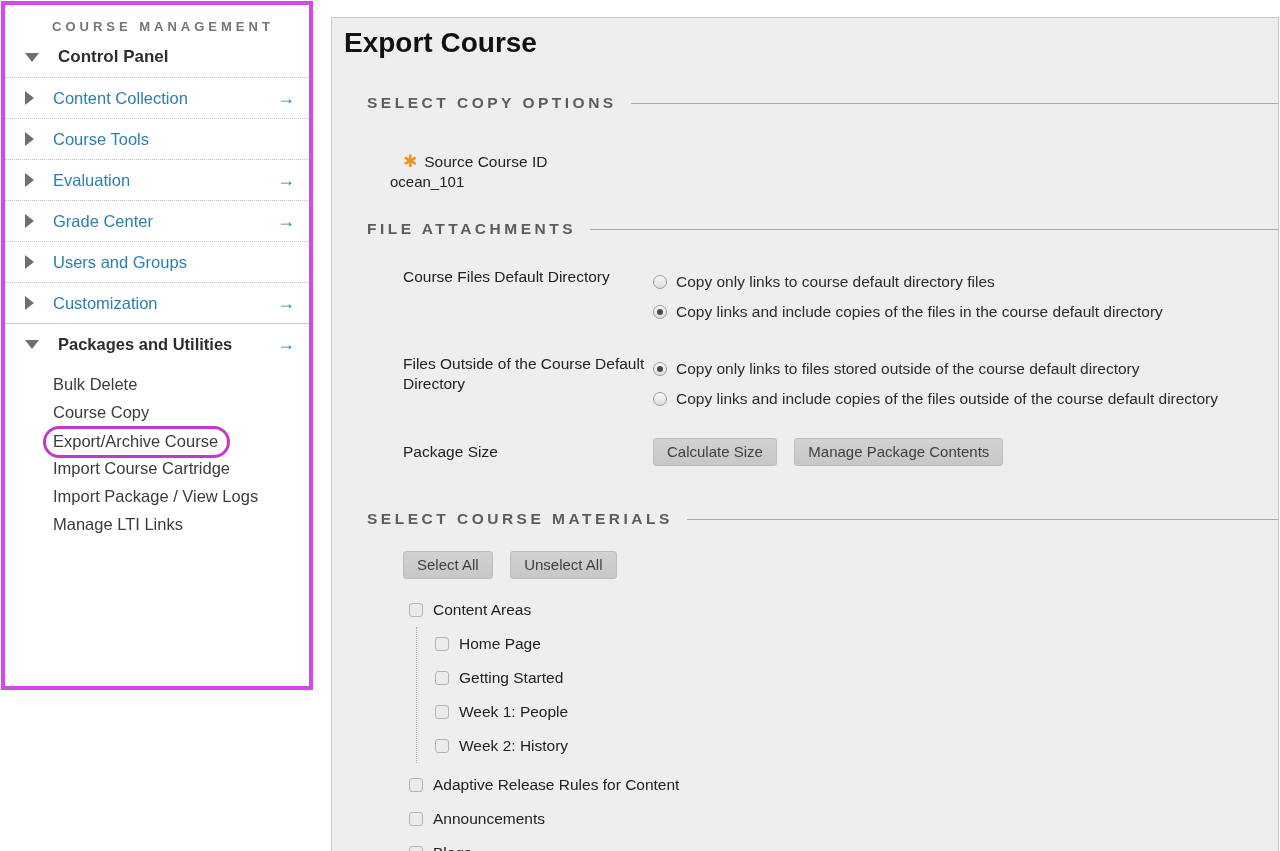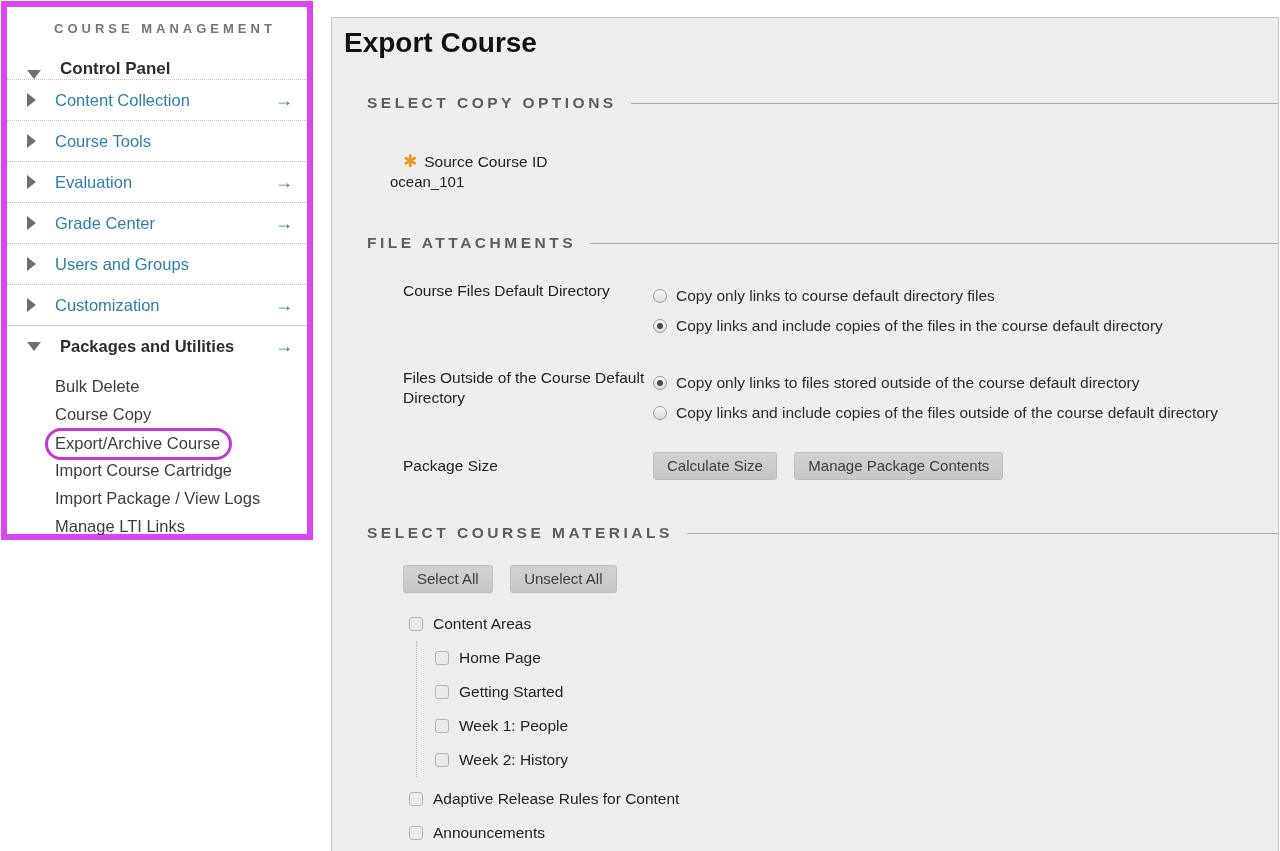--- a/index.html
+++ b/index.html
@@ -1,21 +1,21 @@
 <!DOCTYPE html>
 <html><head>
 <meta charset="utf-8">
 <style>
   html,body{margin:0;padding:0;background:#ffffff;font-family:"Liberation Sans","DejaVu Sans",sans-serif;}
   .stage{position:relative;width:1280px;height:851px;background:#ffffff;overflow:hidden;}
 
   
-  .sidebar{position:absolute;left:1px;top:1px;width:312px;height:539px;background:#ffffff;border:6px solid #d946ef;box-sizing:border-box;}
+  .sidebar{position:absolute;left:1px;top:1px;width:312px;height:689px;background:#ffffff;border:4px solid #d946ef;box-sizing:border-box;}
   .sb-header{margin:14px 0 0 47px;font-size:13px;font-weight:bold;color:#757575;letter-spacing:4px;}
-  .sb-cp-row{display:flex;align-items:flex-end;height:40px;margin-top:3px;}
+  .sb-cp-row{display:flex;align-items:center;height:40px;margin-top:3px;}
   .sb-row{display:flex;align-items:center;height:41px;box-sizing:border-box;}
   .sb-row.dotted{border-top:1px dotted #c2c2c2;}
   .sb-row.solid{border-top:1px solid #cfcfcf;}
   .tri{width:0;height:0;margin-left:20px;flex:0 0 auto;}
   .tri.right{border-top:7px solid transparent;border-bottom:7px solid transparent;border-left:9px solid #6f6f6f;}
   .tri.down{border-left:7px solid transparent;border-right:7px solid transparent;border-top:9px solid #6f6f6f;}
   .sb-cp-label{margin-left:19px;font-size:17px;font-weight:bold;color:#2d2d2d;}
   .sb-link{margin-left:19px;font-size:16.5px;color:#2b7fb0;text-decoration:none;cursor:pointer;}
   .go{margin-left:auto;margin-right:14px;font-size:18px;color:#2b7fb0;cursor:pointer;}
   .sb-bold-label{margin-left:19px;font-size:16.5px;font-weight:bold;color:#2d2d2d;}
@@ -23,21 +23,21 @@
   .sb-sub-item{height:28px;line-height:28px;margin-left:48px;font-size:16.5px;color:#3c3c3c;cursor:pointer;}
   .hl-ring{display:inline-block;position:relative;border:3px solid #c438cf;border-radius:16px;padding:0 9px 2px 7px;margin-left:-10px;line-height:24px;}
 
   
   .main{position:absolute;left:331px;top:17px;width:948px;height:849px;background:#efeeef;border:1px solid #c6c6c6;box-sizing:border-box;overflow:hidden;}
   .page-title{margin:6px 0 0 12px;font-size:28px;line-height:38px;font-weight:bold;color:#111111;}
   .section-header{display:flex;align-items:center;margin-left:35px;}
   .section-header .txt{font-size:15.5px;font-weight:bold;color:#5c5c5c;letter-spacing:3.5px;white-space:nowrap;}
   .section-header::after{content:"";flex:1;height:1px;background:#ababab;margin-left:14px;}
   .sh-1{margin-top:32px;}
-  .sh-2{margin-top:42px;text-align:right;}
+  .sh-2{margin-top:28px;text-align:right;}
   .sh-3{margin-top:44px;}
 
   .form-row{display:flex;align-items:flex-start;}
   .label-col{margin-left:71px;width:250px;font-size:15.5px;color:#222222;line-height:20px;flex:0 0 auto;}
   .req{color:#f0921e;font-size:17px;font-weight:bold;margin-right:7px;}
   .value-col{font-size:15px;color:#222222;line-height:20px;}
   .row-source{margin-top:40px;flex-direction:column;}
   .row-source .value-col{margin-left:58px;}
   .row-cfd{margin-top:29px;}
   .row-fod{margin-top:27px;}

